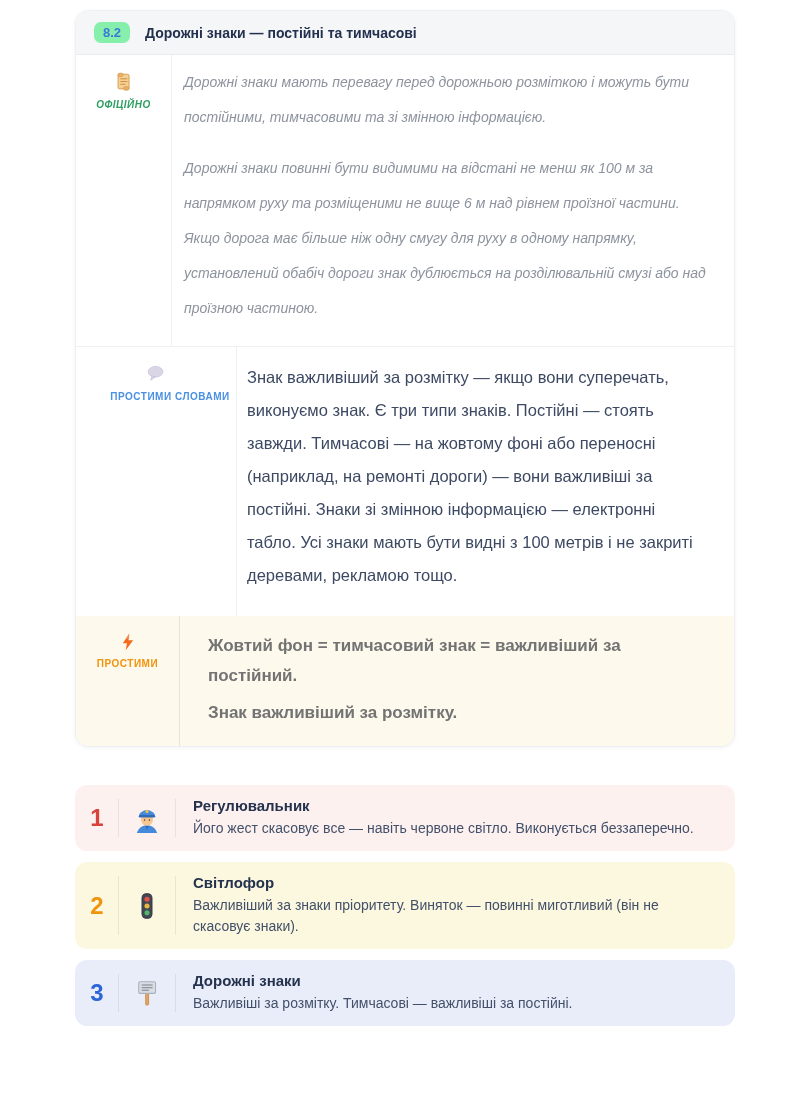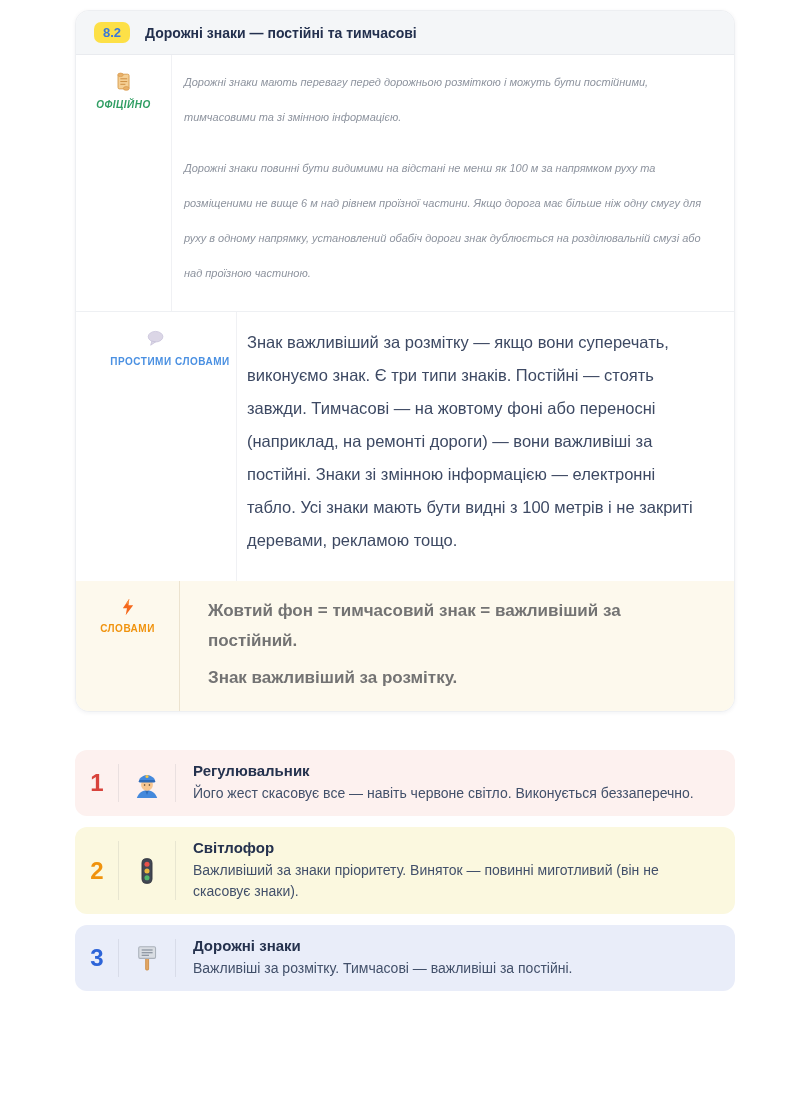--- a/index.html
+++ b/index.html
@@ -21,21 +21,21 @@
     overflow: hidden;
     margin-bottom: 38px;
   }
   .rule-header {
     display: flex; align-items: center; gap: 15px;
     background: #f4f6f8;
     border-bottom: 1px solid #e9ebef;
     padding: 11px 18px;
   }
   .rule-badge {
-    background: #fde047; color: #3a78d9;
+    background: #86efac; color: #3a78d9;
     font-size: 13px; font-weight: bold;
     padding: 3px 9px; border-radius: 7px;
   }
   .rule-title { font-size: 14px; font-weight: bold; color: #23304e; }
 
   .section { display: flex; }
   .label-col {
     display: flex; flex-direction: column; align-items: center;
     padding-top: 16px; flex-shrink: 0;
   }
@@ -43,21 +43,21 @@
     font-size: 10px; font-weight: bold; letter-spacing: .5px;
     margin-top: 5px; text-align: center; line-height: 13px;
   }
   .text-col { flex: 1; border-left: 1px solid #f0f1f4; }
 
   .official .label-col { width: 95px; }
   .official .sec-label { color: #2f9e63; font-style: italic; }
   .official .text-col { padding: 10px 28px 20px 12px; }
   .official p {
     font-style: italic; color: #8d939e;
-    font-size: 11px; line-height: 35px;
+    font-size: 14px; line-height: 35px;
     margin-bottom: 16px;
   }
   .official p:last-child { margin-bottom: 0; }
 
   .simple { border-top: 1px solid #eef0f3; }
   .simple .label-col { width: 160px; }
   .simple .sec-label { color: #4a90e2; padding-left: 28px; }
   .simple .text-col {
     padding: 14px 34px 24px 10px;
     color: #3d4963; font-size: 16.5px; line-height: 33px;
@@ -140,21 +140,21 @@
     </div>
 
     <div class="section short">
       <div class="label-col">
         <span class="icon">
           <svg width="20" height="20" viewBox="0 0 24 24">
             <polygon points="13.5,2 5.8,13.5 10.8,13.5 9.2,22 18.2,9.8 12.6,9.8" fill="#f5691d"></polygon>
             <polygon points="13.5,2 9.5,8 12.8,8" fill="#f79043"></polygon>
           </svg>
         </span>
-        <span class="sec-label">СЛОВАМИ</span>
+        <span class="sec-label">ПРОСТИМИ</span>
       </div>
       <div class="text-col">
         <p>Жовтий фон = тимчасовий знак = важливіший за постійний.</p>
         <p>Знак важливіший за розмітку.</p>
       </div>
     </div>
 
   </div>
 
   <div class="priority-list">

